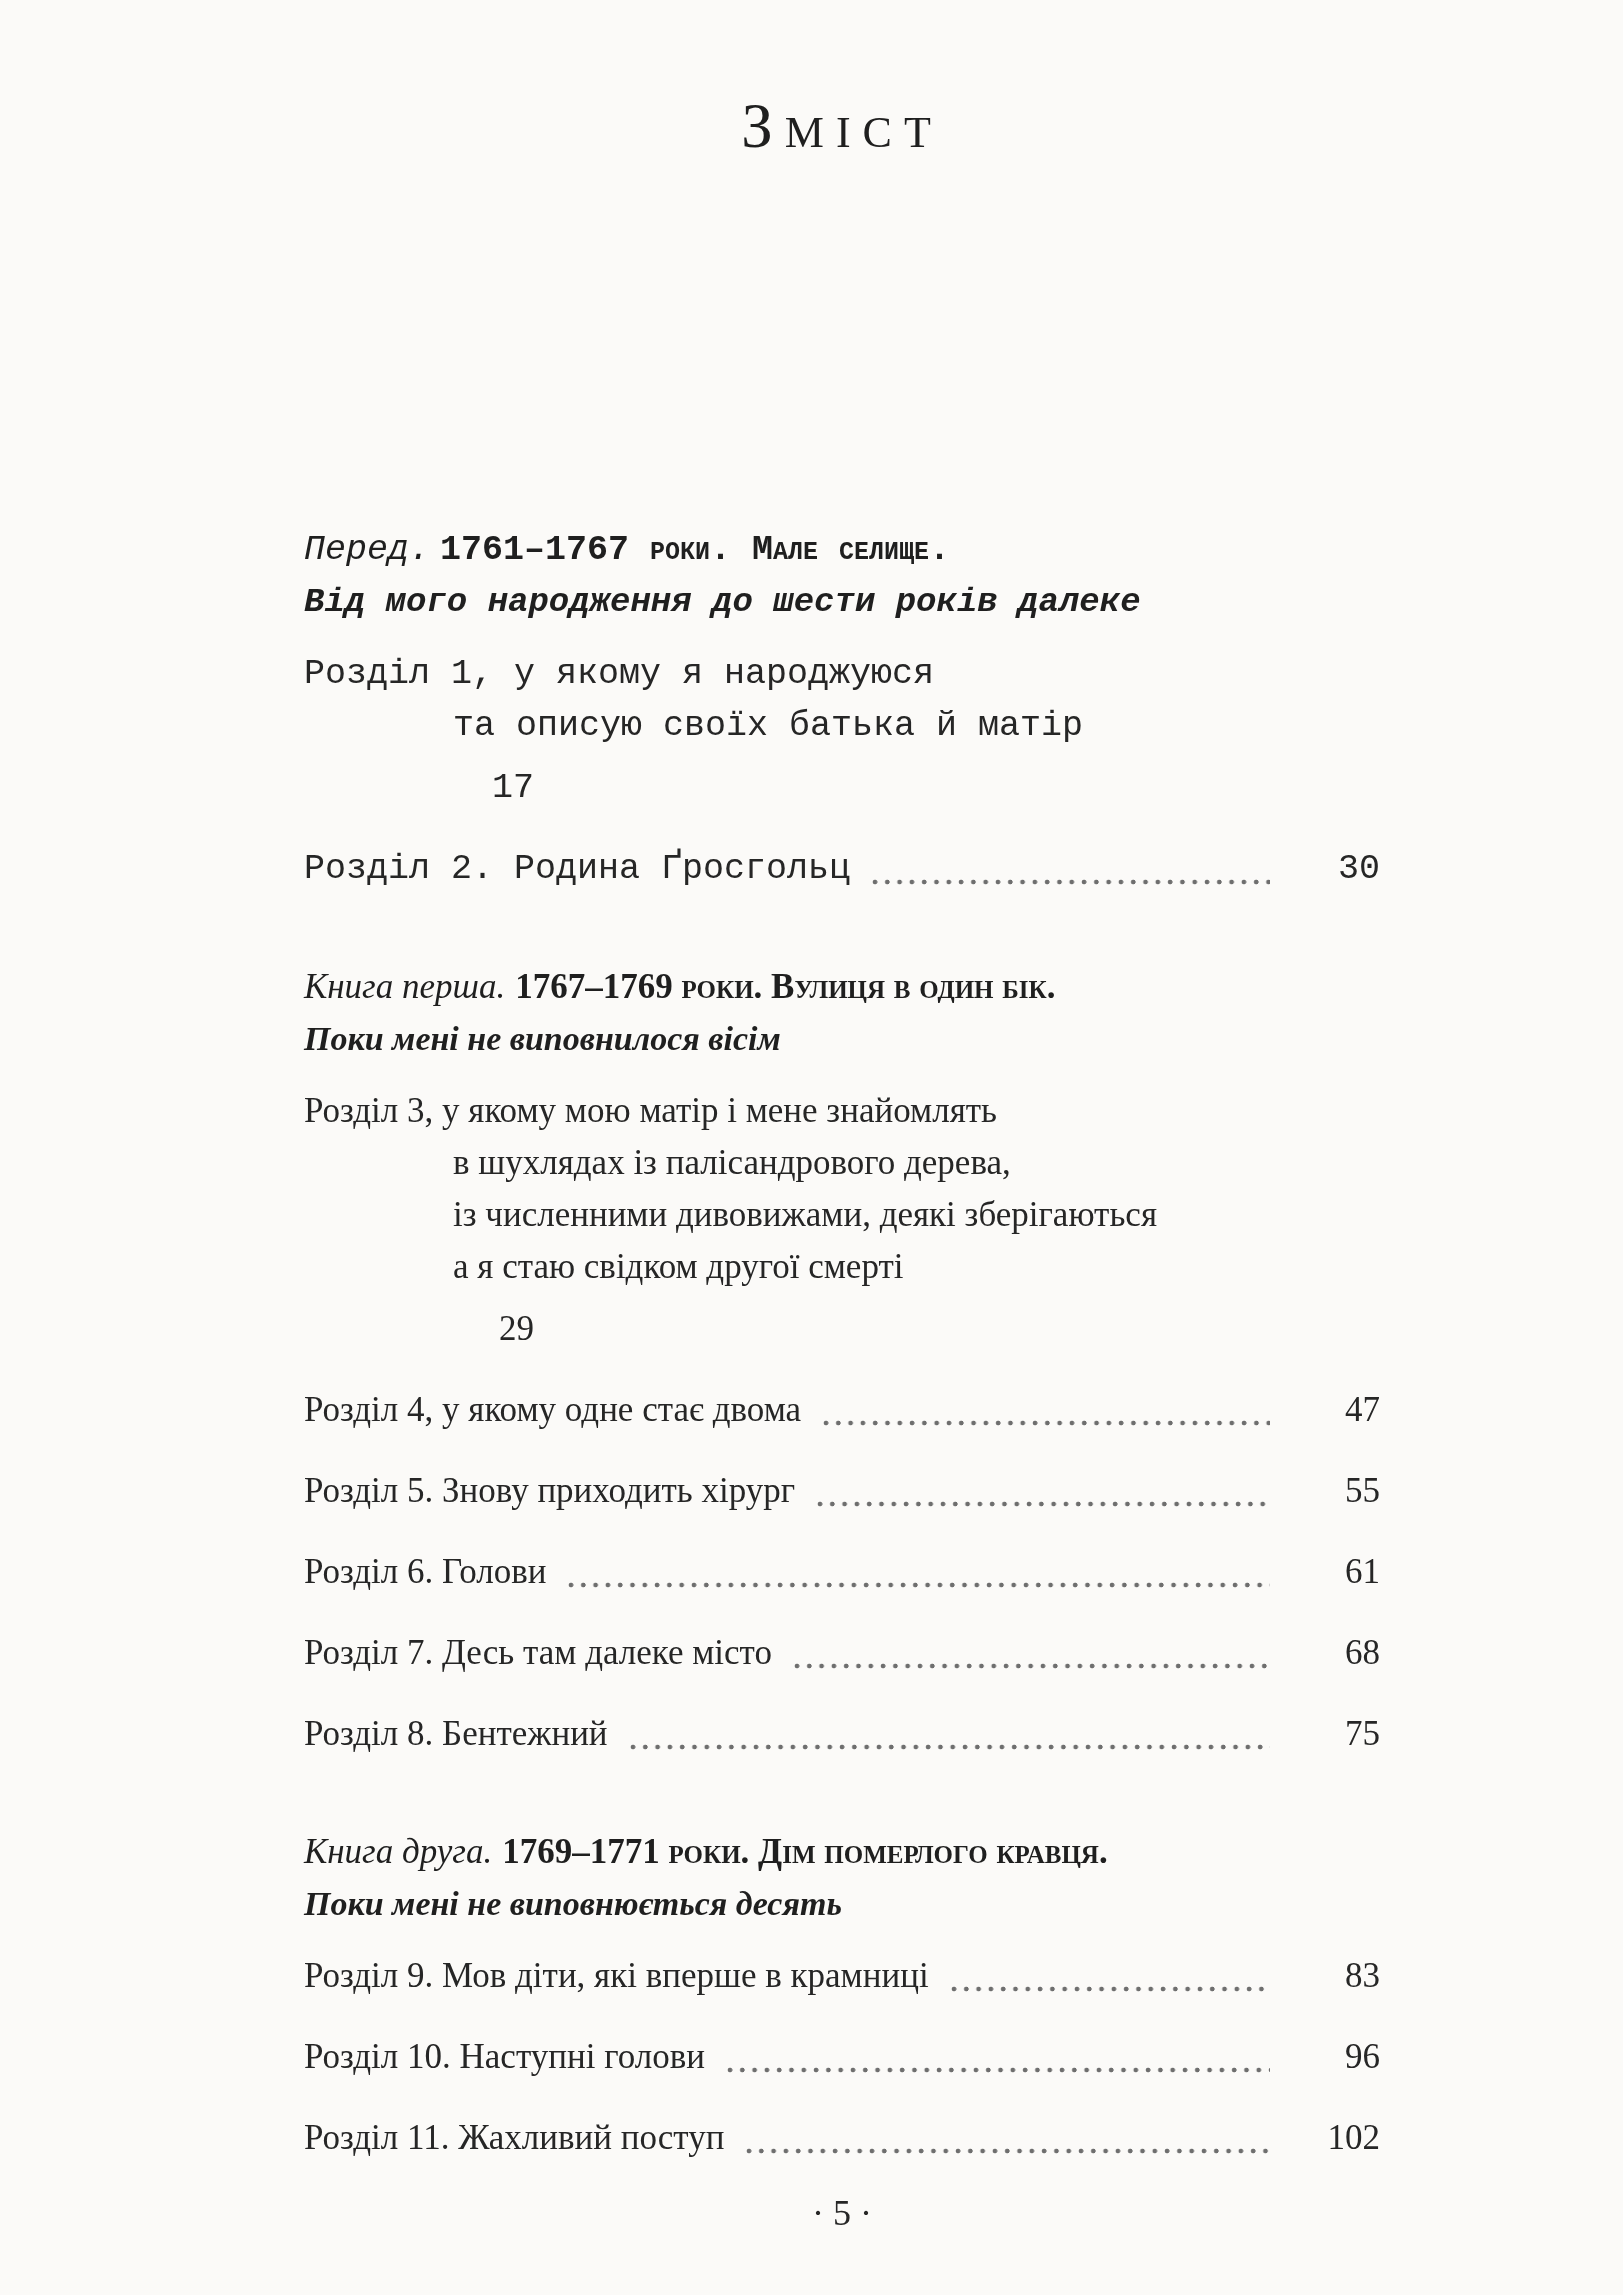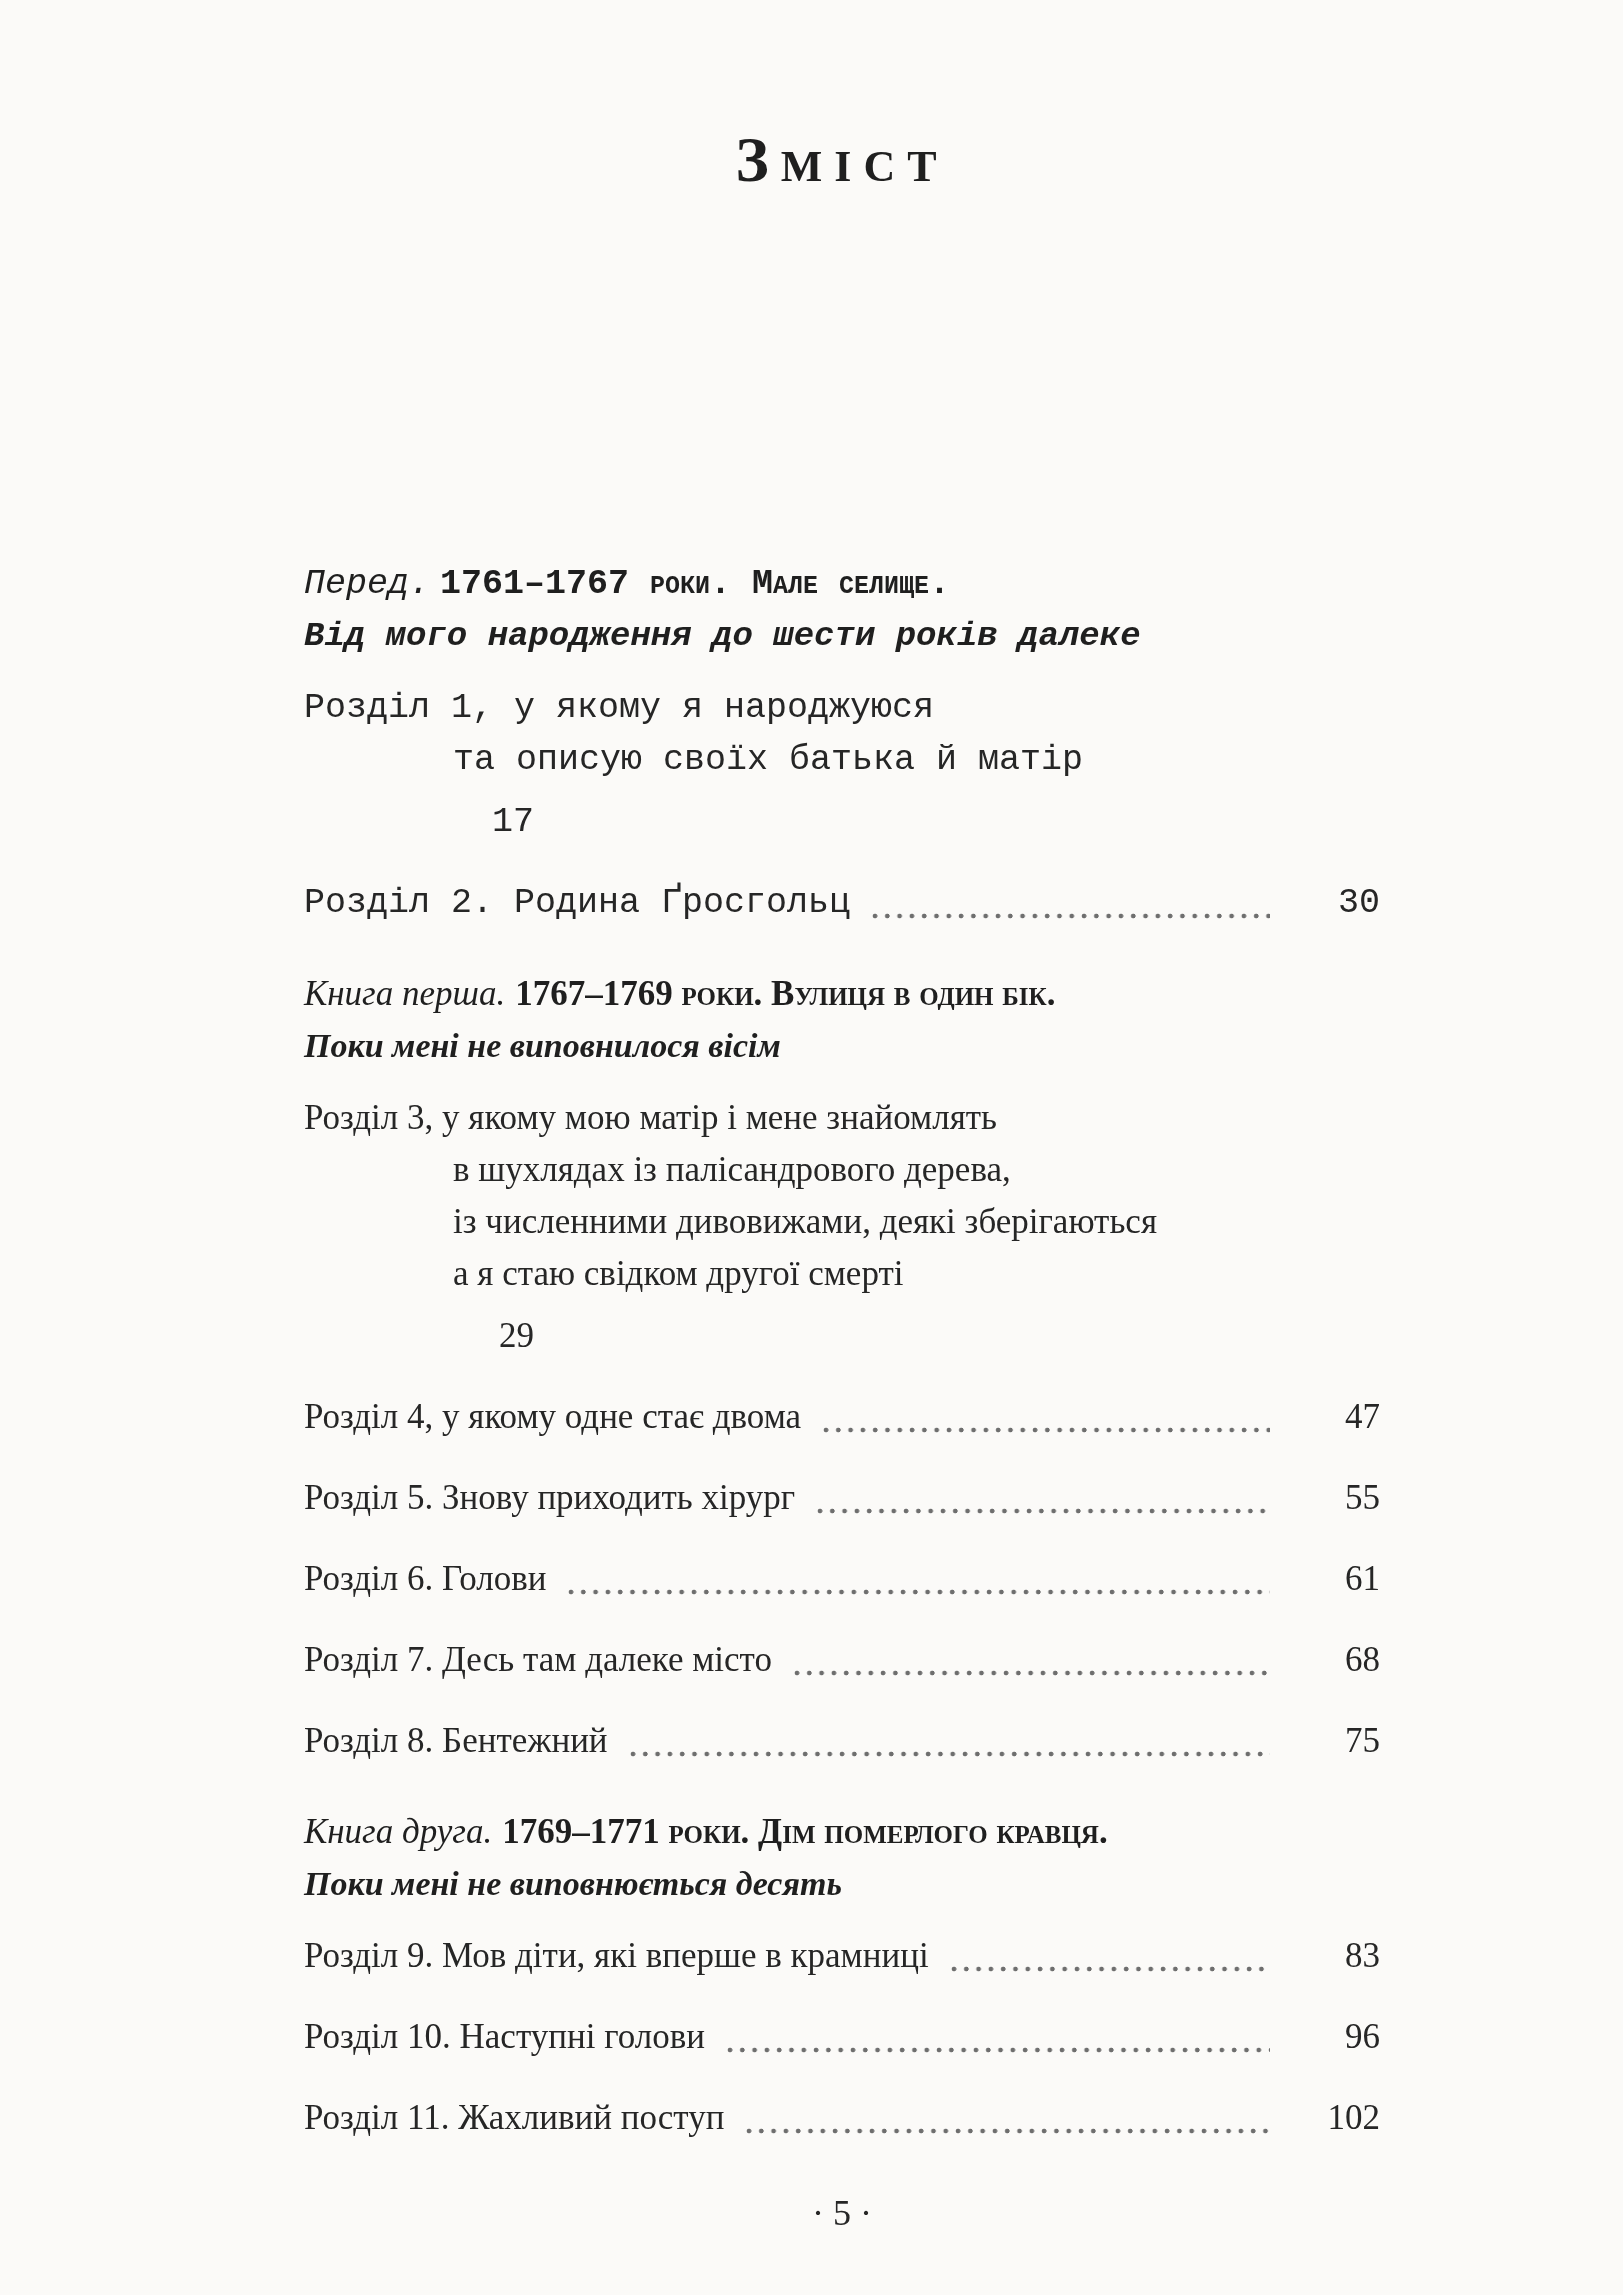--- a/index.html
+++ b/index.html
@@ -18,32 +18,32 @@
     overflow: hidden;
     background: #fbfaf8;
   }
   .content {
     position: absolute;
     left: 304px;
     top: 0;
     width: 1076px;
   }
   .title {
-    margin-top: 120px;
+    margin-top: 86px;
     margin-bottom: 0;
     text-align: center;
     font-size: 63px;
-    font-weight: 700;
+    font-weight: 400;
     font-variant: small-caps;
     letter-spacing: 12px;
     color: #1f1f1f;
     line-height: 80px;
   }
   .sections { margin-top: 358px; }
-  .toc-section { margin-top: 39px; }
+  .toc-section { margin-top: 66px; }
   .toc-section:first-child { margin-top: 0; font-family: Liberation Mono, monospace; }
 
   .section-heading {
     font-size: 35px;
     line-height: 52px;
     color: #1f1f1f;
   }
   .heading-prefix { font-style: italic; }
   .heading-title {
     font-weight: 700;

